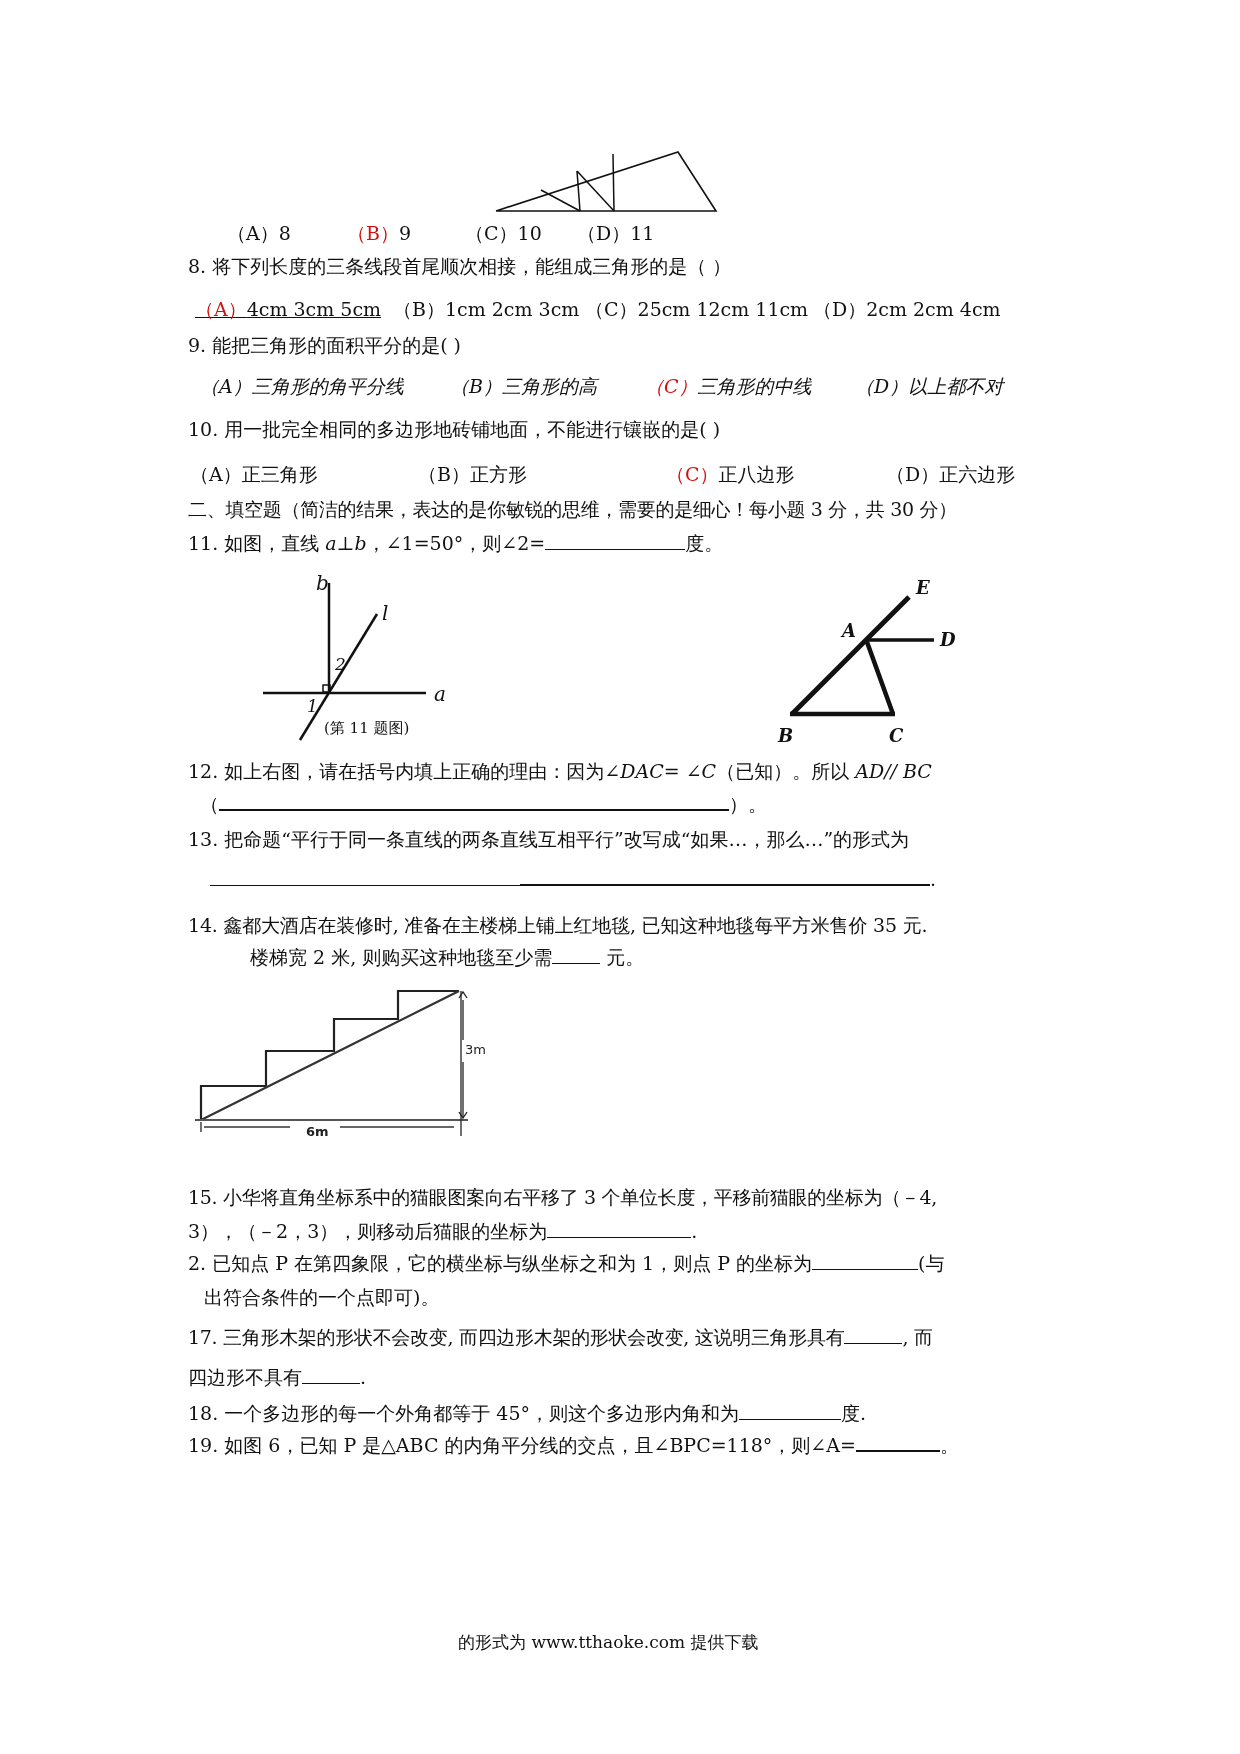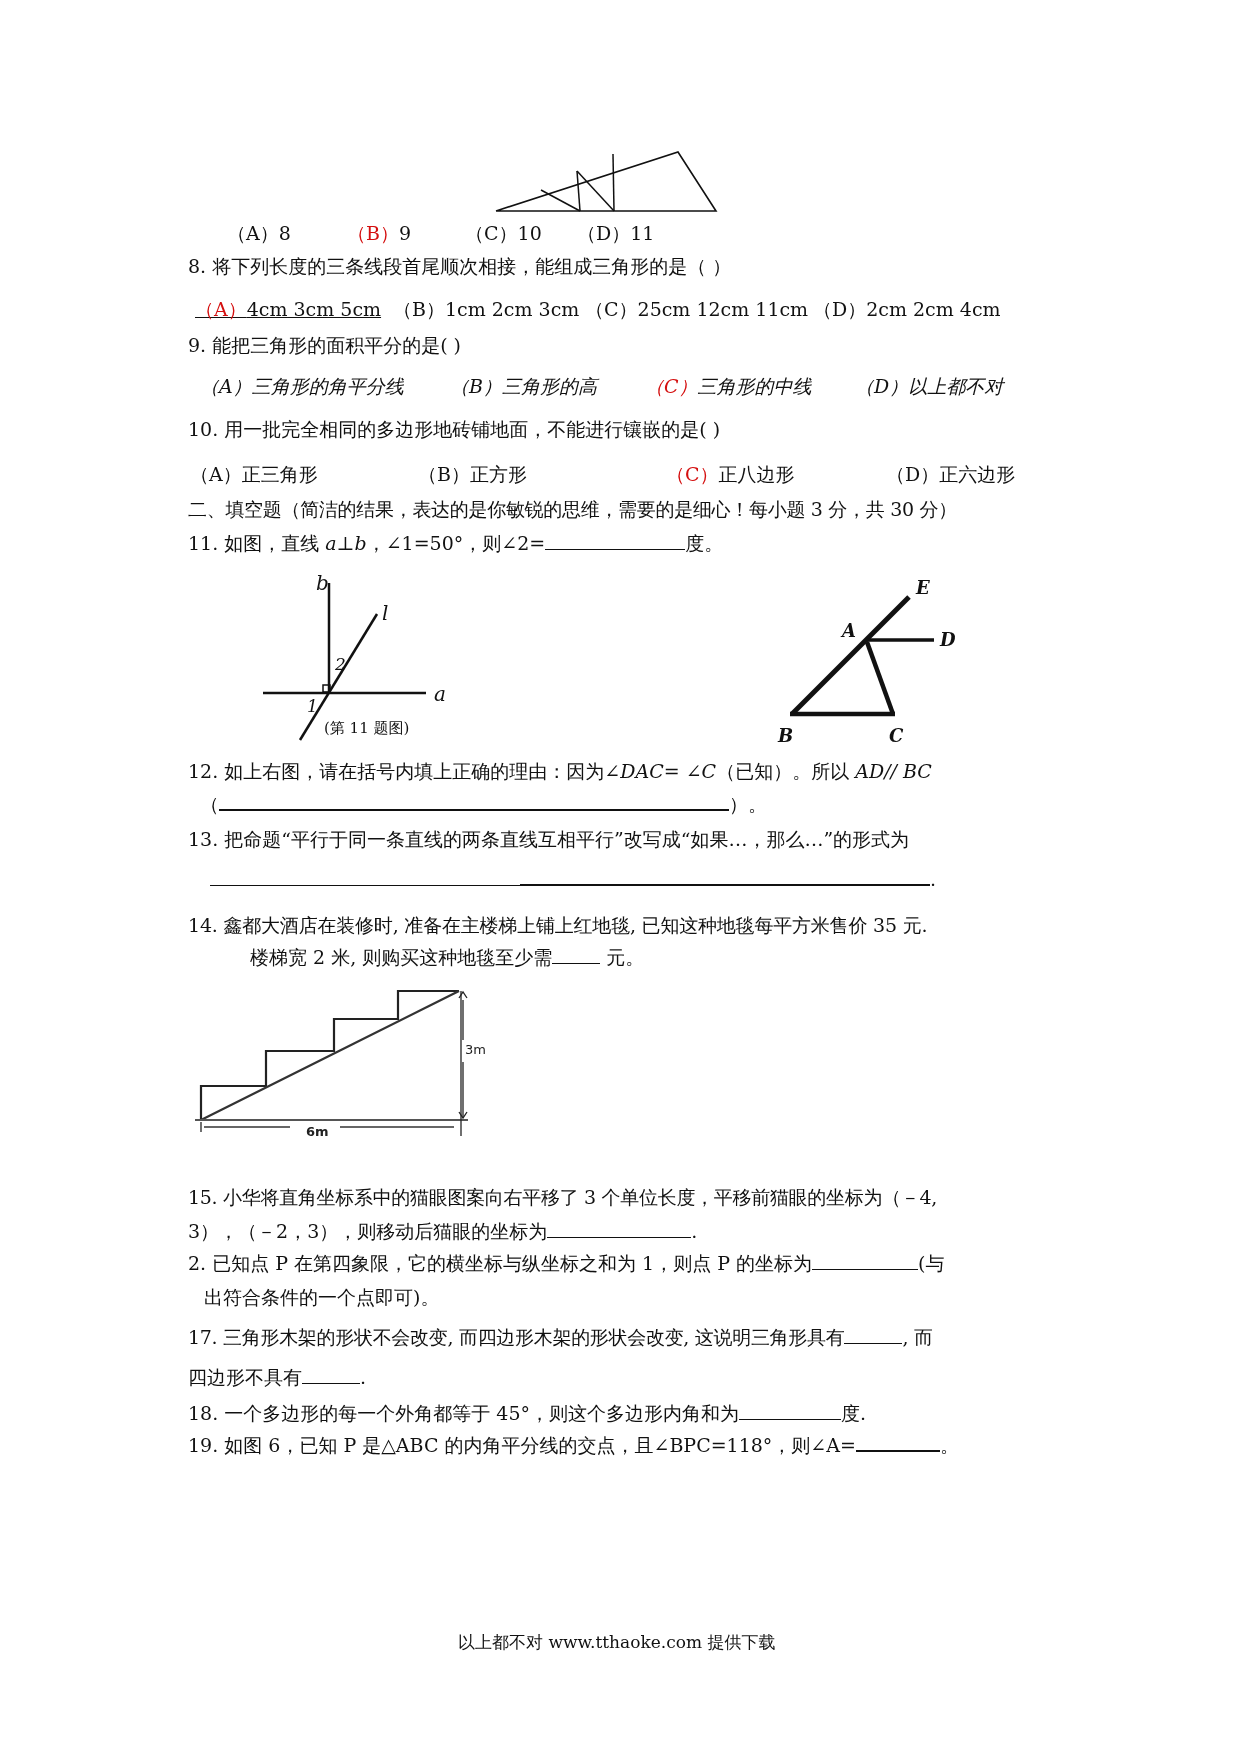--- a/index.html
+++ b/index.html
@@ -130,13 +130,13 @@
 </div>
 
 <div class="line" style="top:1404px;left:188px;">
   <span>18.  一个多边形的每一个外角都等于 45°，则这个多边形内角和为</span><span class="blank" style="width:102px;"></span><span>度.</span>
 </div>
 
 <div class="line" style="top:1436px;left:188px;">
   <span>19.  如图 6，已知 P 是△ABC 的内角平分线的交点，且∠BPC=118°，则∠A=</span><span class="blank thick" style="width:84px;"></span><span>。</span>
 </div>
 
-<div class="line footer" style="top:1634px;left:458px;">以上都不对  www.tthaoke.com  提供下载</div>
+<div class="line footer" style="top:1634px;left:458px;">的形式为  www.tthaoke.com  提供下载</div>
 
 </body></html>

